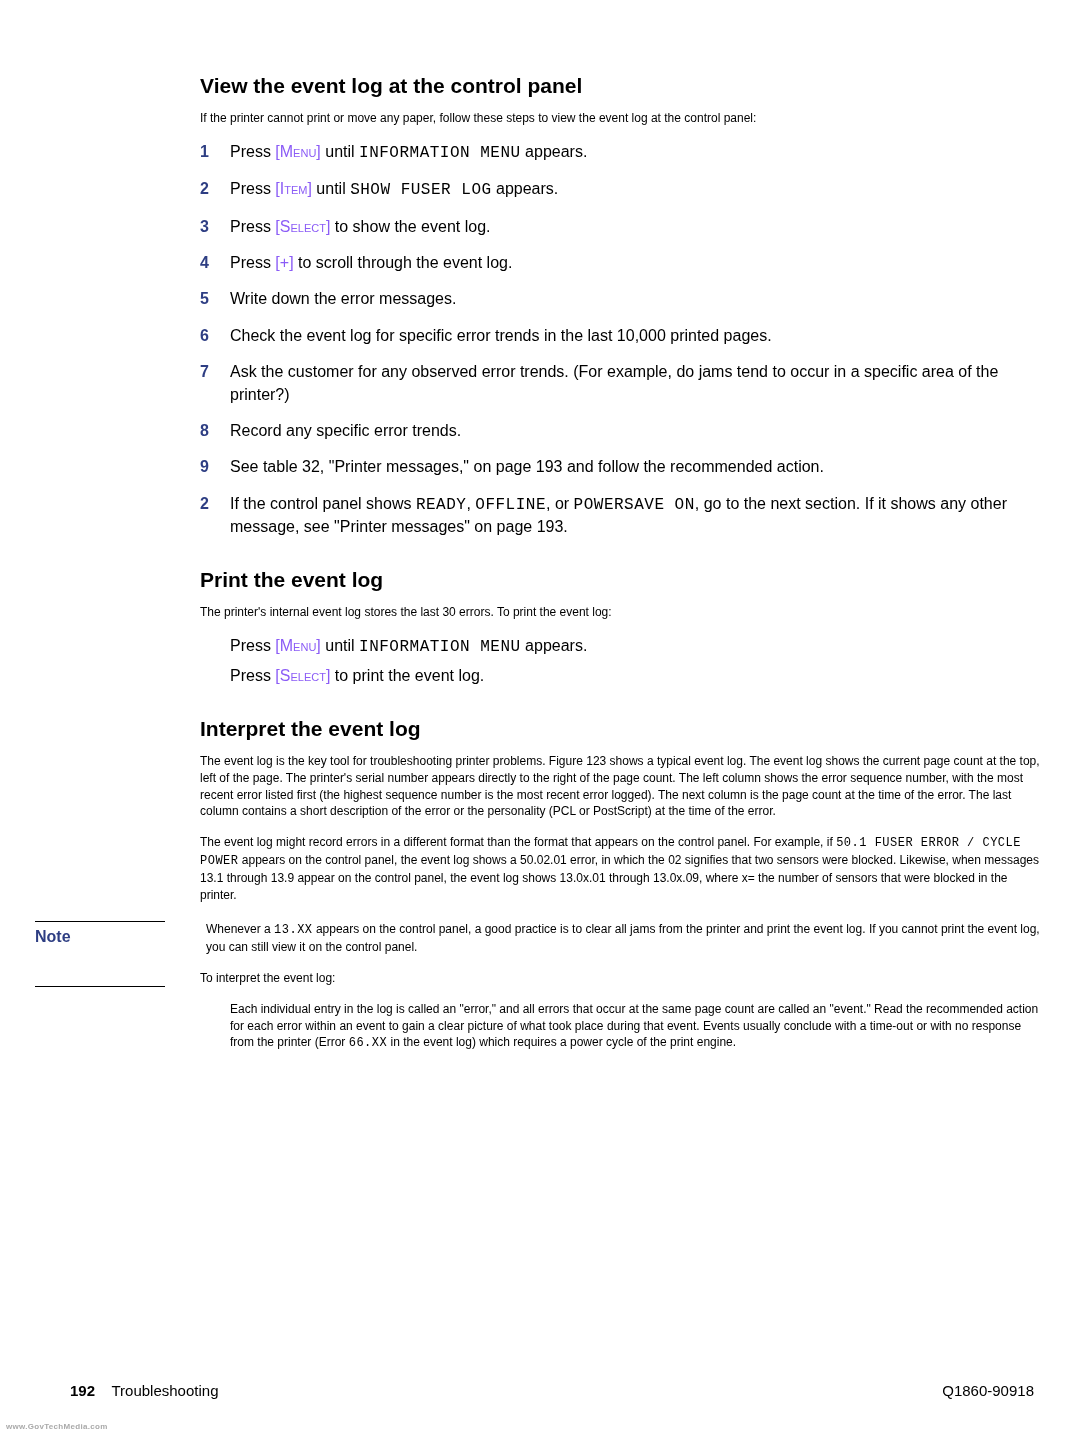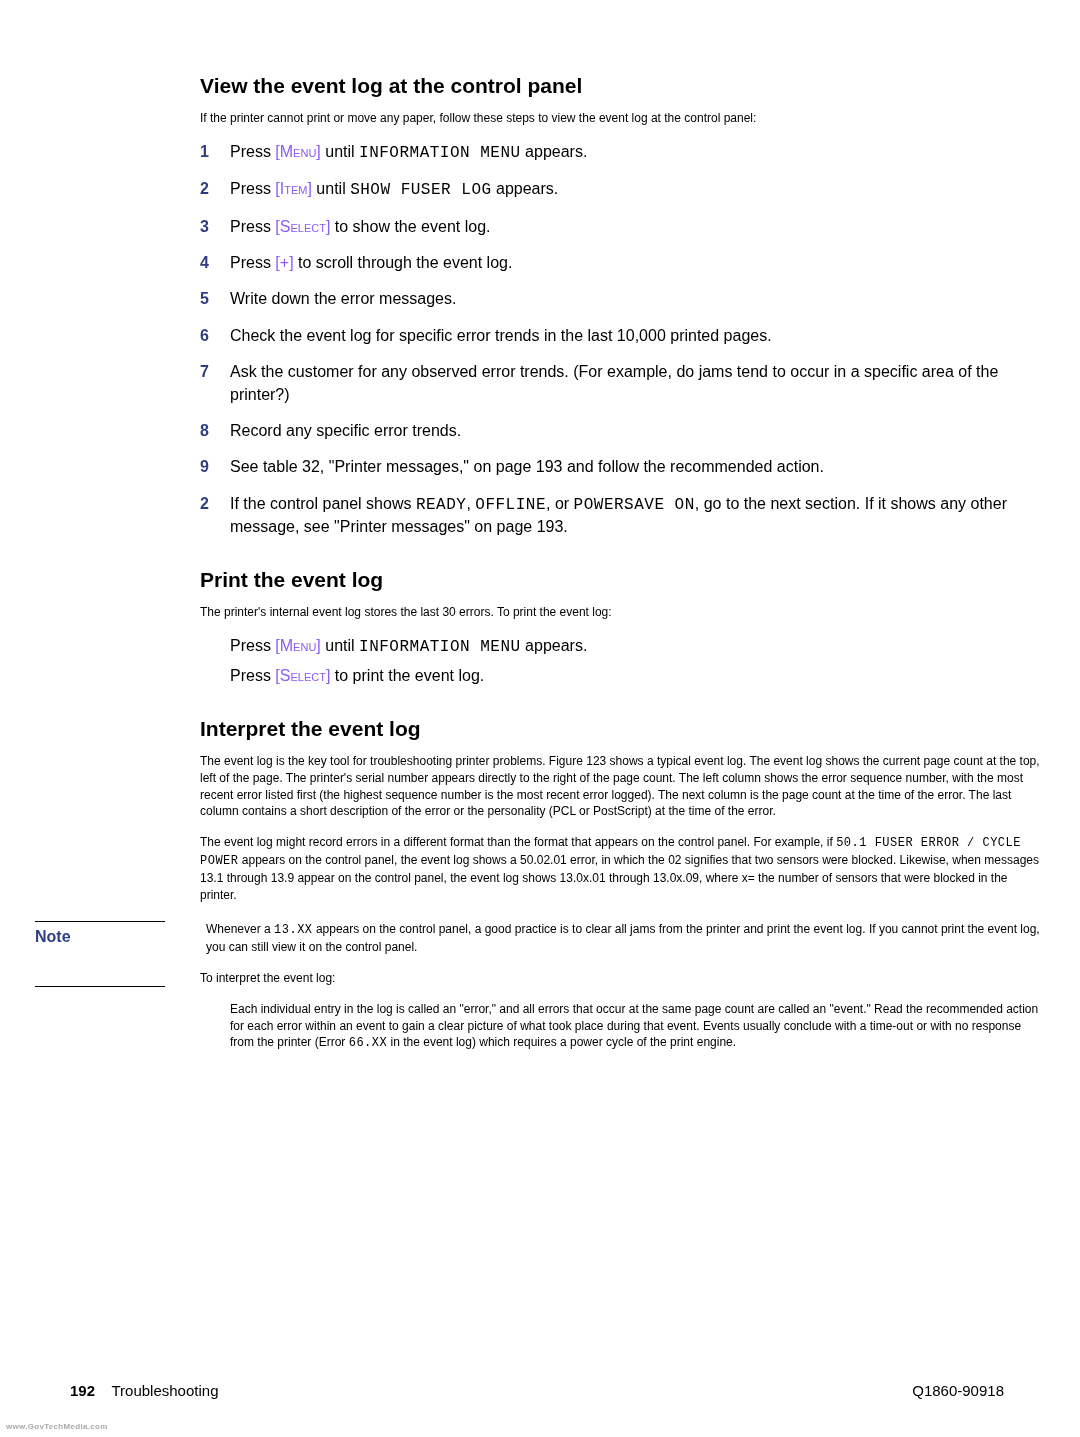--- a/index.html
+++ b/index.html
@@ -100,21 +100,21 @@
   .note-body {
     font-size: 12px;
     line-height: 1.4;
     padding-left: 6px;
     margin-bottom: 14px;
   }
   .footer {
     position: absolute;
     bottom: 38px;
     left: 70px;
-    right: 76px;
+    right: 46px;
     display: flex;
     justify-content: space-between;
   }
   .footer .left, .footer .right {
     font-size: 15px;
   }
   .footer .page-num {
     font-weight: bold;
   }
 </style>

